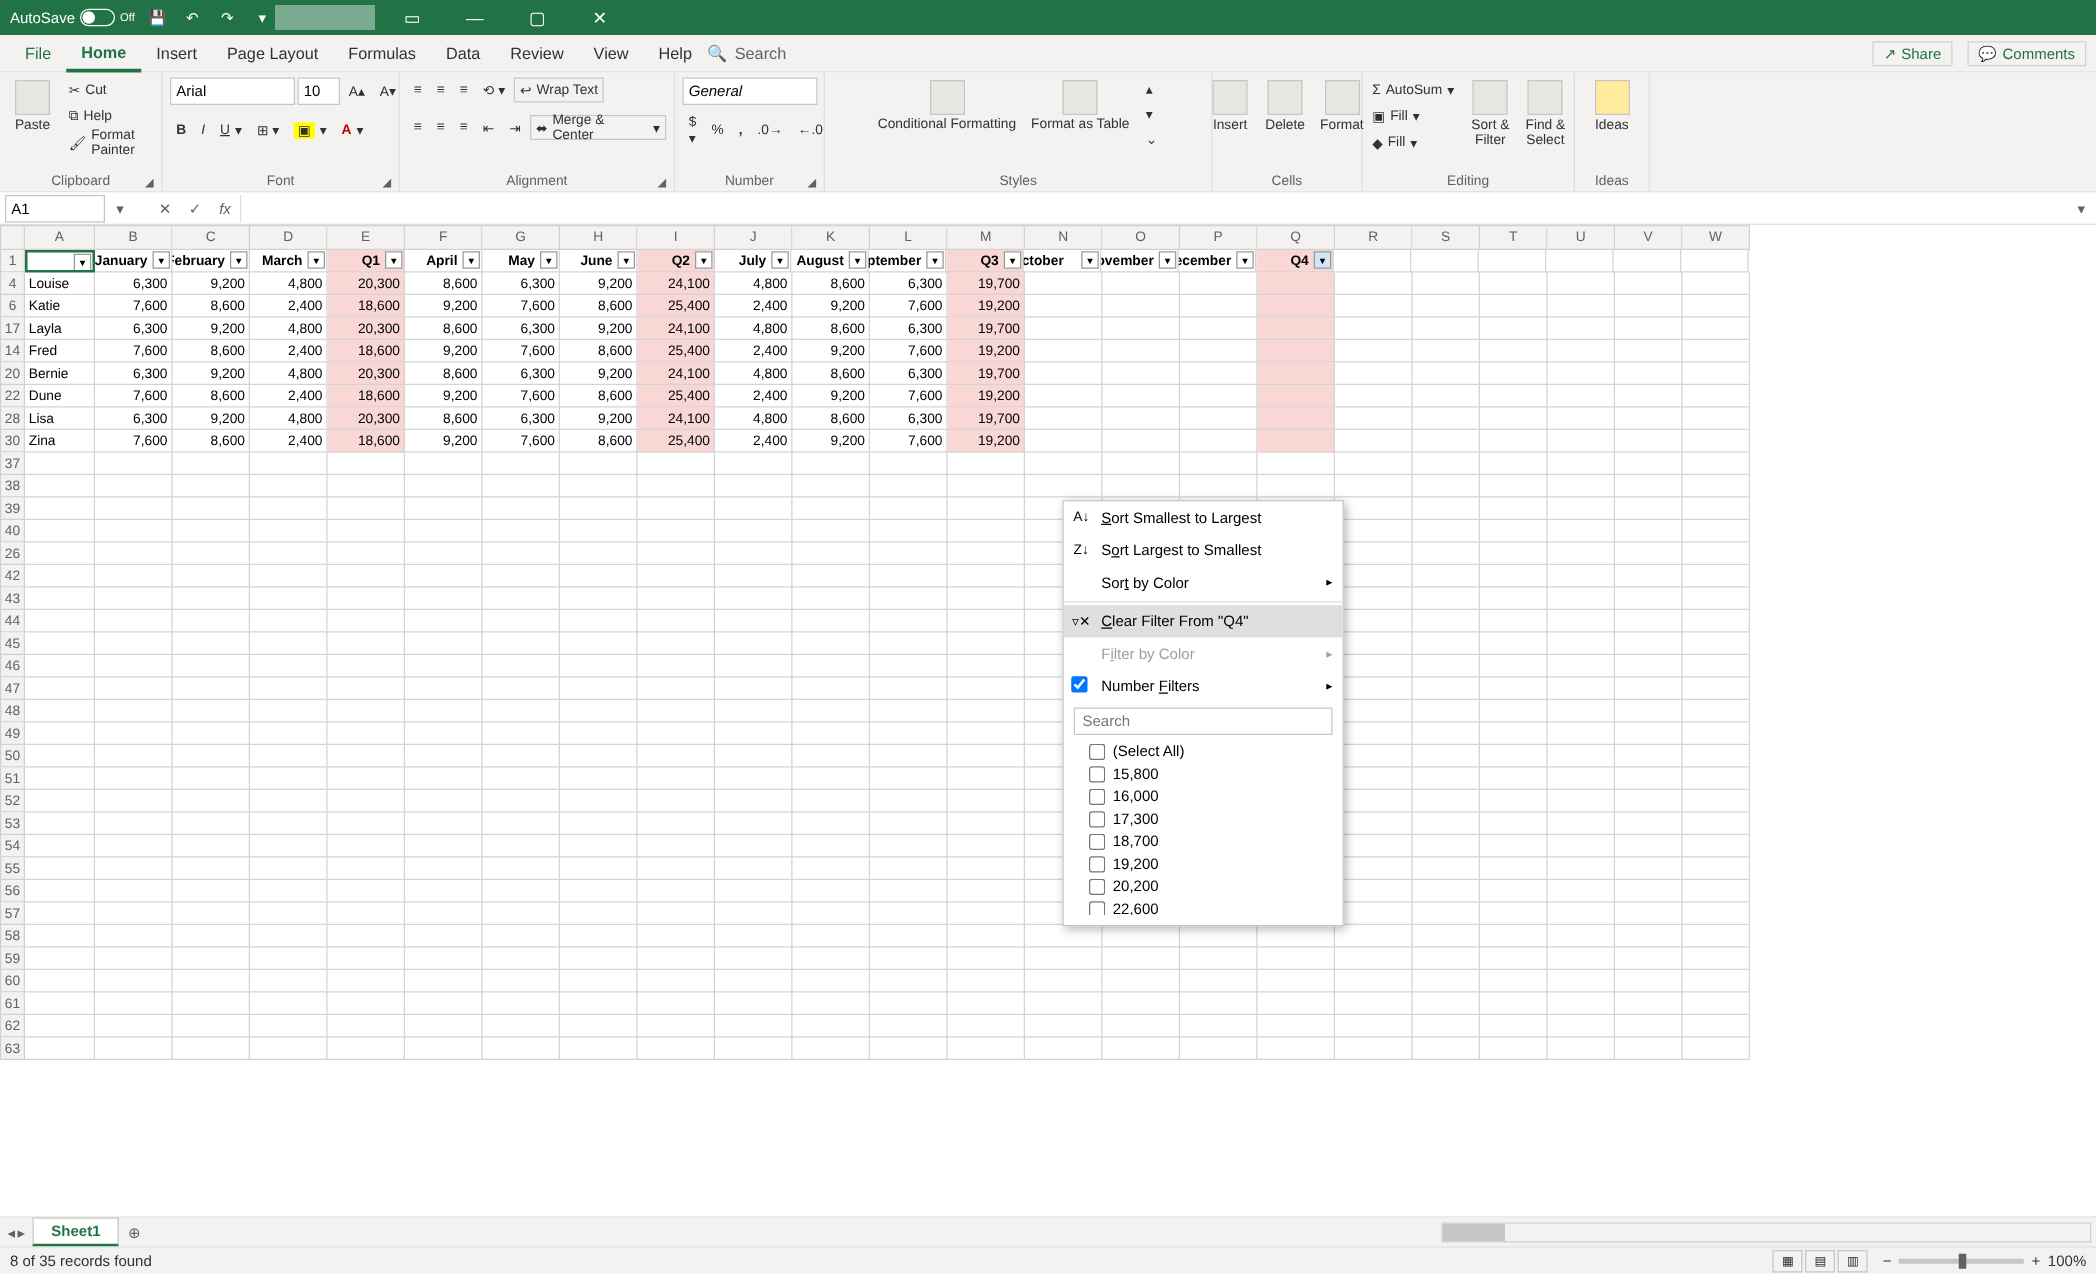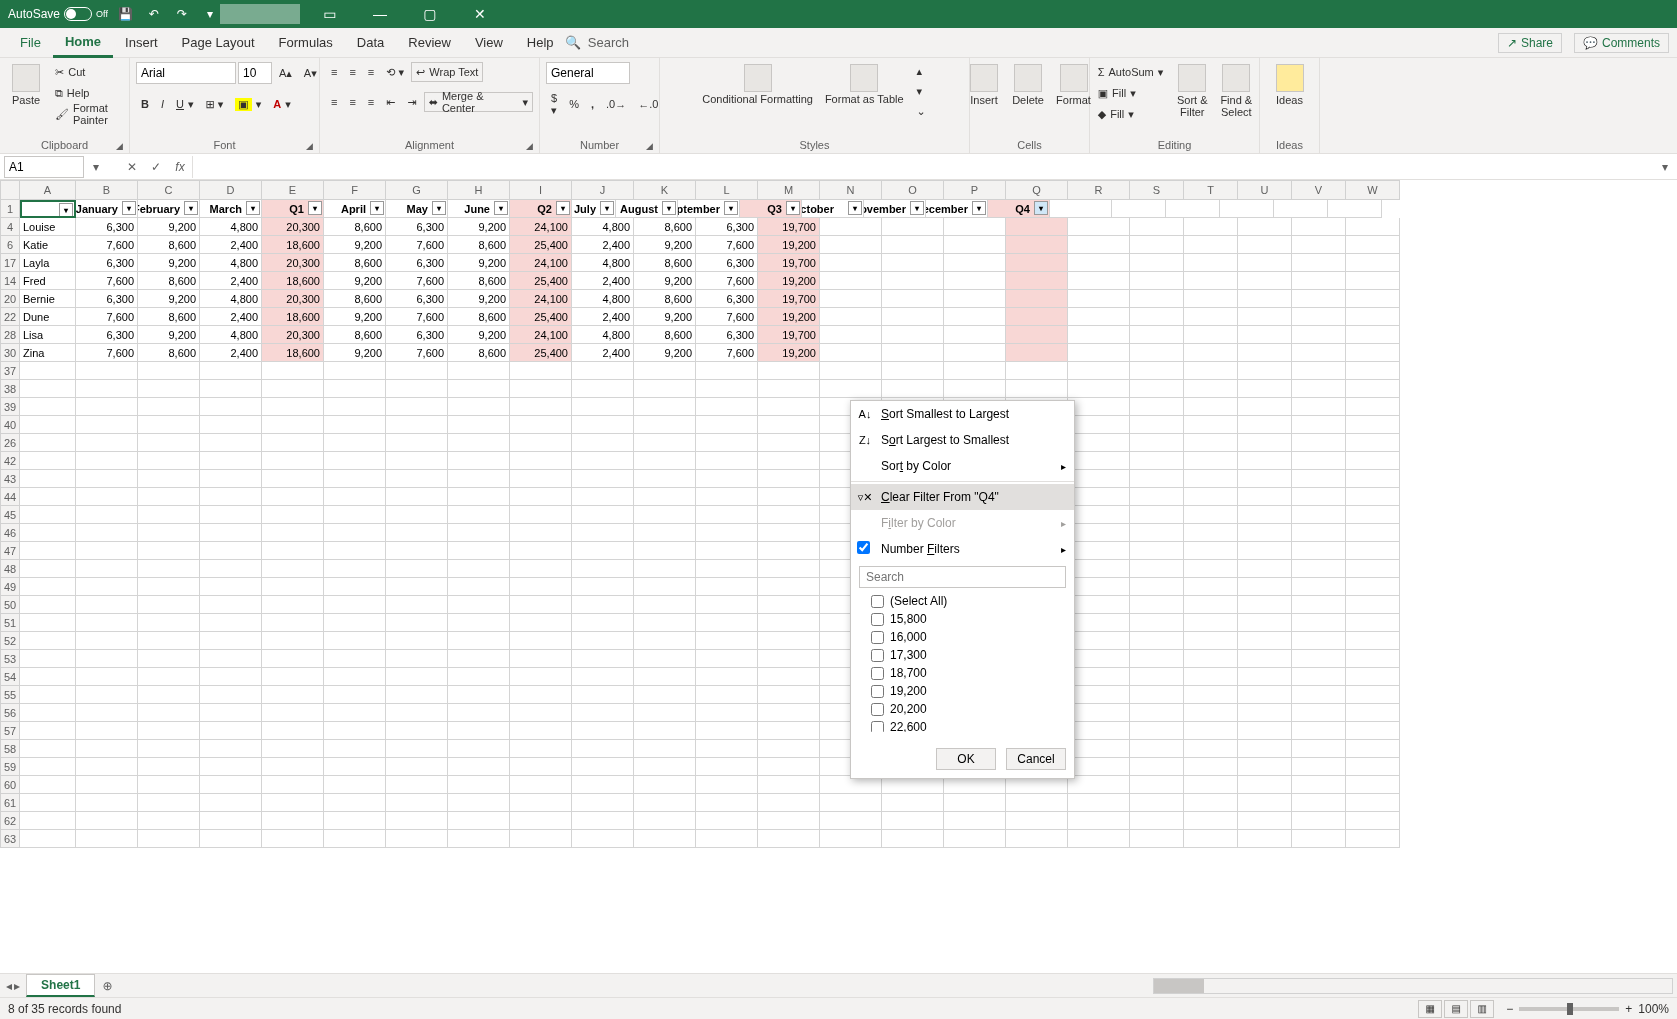--- a/index.html
+++ b/index.html
@@ -207,21 +207,21 @@
         <div class="smbtn">⇤</div>
         <div class="smbtn">⇥</div>
         <div class="smbtn" style="border:1px solid #c8c6c4">⬌ <span>Merge &amp; Center</span> ▾</div>
       </div>
     </div>
     <div class="label"><span>Alignment</span><span class="launcher">◢</span></div>
   </div>
 
   <div class="group" style="width:120px">
     <div class="body col" style="width:100%">
-      <input class="combo" style="width: 84px;" value="General">
+      <input class="combo" style="width: 108px; font-style: italic;" value="General">
       <div class="row" style="margin-top:6px">
         <div class="smbtn">$ ▾</div>
         <div class="smbtn">%</div>
         <div class="smbtn">
             <b>,</b>
           </div>
         <div class="smbtn">.0→</div>
         <div class="smbtn">←.0</div>
       </div>
     </div>
@@ -403,21 +403,21 @@
             <div class="filterbtn">▾</div>
           </div>
           <div class="cell header" style="width:62px">
             <span style="margin-right:16px">June</span>
             <div class="filterbtn">▾</div>
           </div>
           <div class="cell header hl" style="width:62px">
             <span style="margin-right:16px">Q2</span>
             <div class="filterbtn">▾</div>
           </div>
-          <div class="cell header" style="width:44px">
+          <div class="cell header" style="width:61px">
             <span style="margin-right:16px">July</span>
             <div class="filterbtn">▾</div>
           </div>
           <div class="cell header" style="width:62px">
             <span style="margin-right:16px">August</span>
             <div class="filterbtn">▾</div>
           </div>
           <div class="cell header" style="width:62px">
             <span style="margin-right:16px">September</span>
             <div class="filterbtn">▾</div>
@@ -1372,24 +1372,20 @@
     <div class="checklist" id="filter-checklist">
         <label><input type="checkbox" style=""> (Select All)</label>
         <label><input type="checkbox" style=""> 15,800</label>
         <label><input type="checkbox" style=""> 16,000</label>
         <label><input type="checkbox" style=""> 17,300</label>
         <label><input type="checkbox" style=""> 18,700</label>
         <label><input type="checkbox" style=""> 19,200</label>
         <label><input type="checkbox" style=""> 20,200</label>
         <label><input type="checkbox" style=""> 22,600</label>
       </div>
-    <div class="btns">
-      <button>OK</button>
-      <button>Cancel</button>
-    </div>
   </div>
 </div>
 
 <div class="sheettabs">
   <div class="nav">
     <span>◂</span>
     <span>▸</span>
   </div>
   <div class="tab">Sheet1</div>
   <div class="add">⊕</div>

